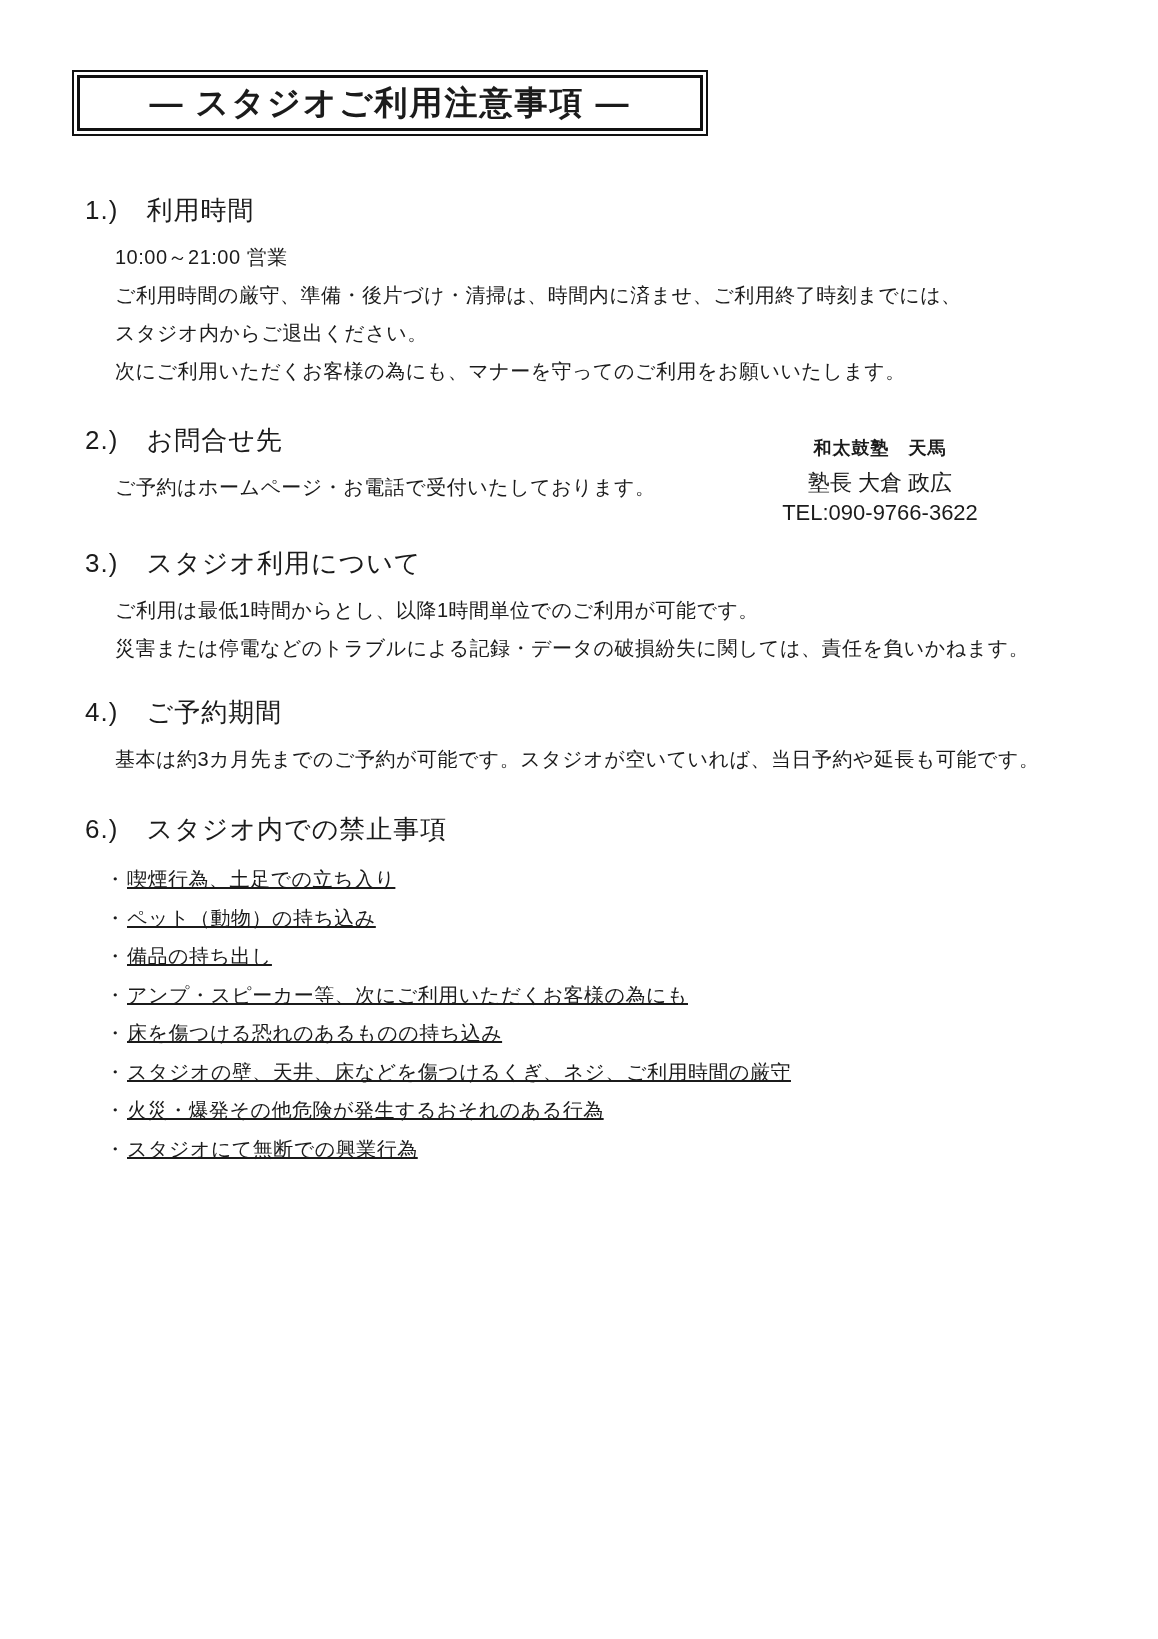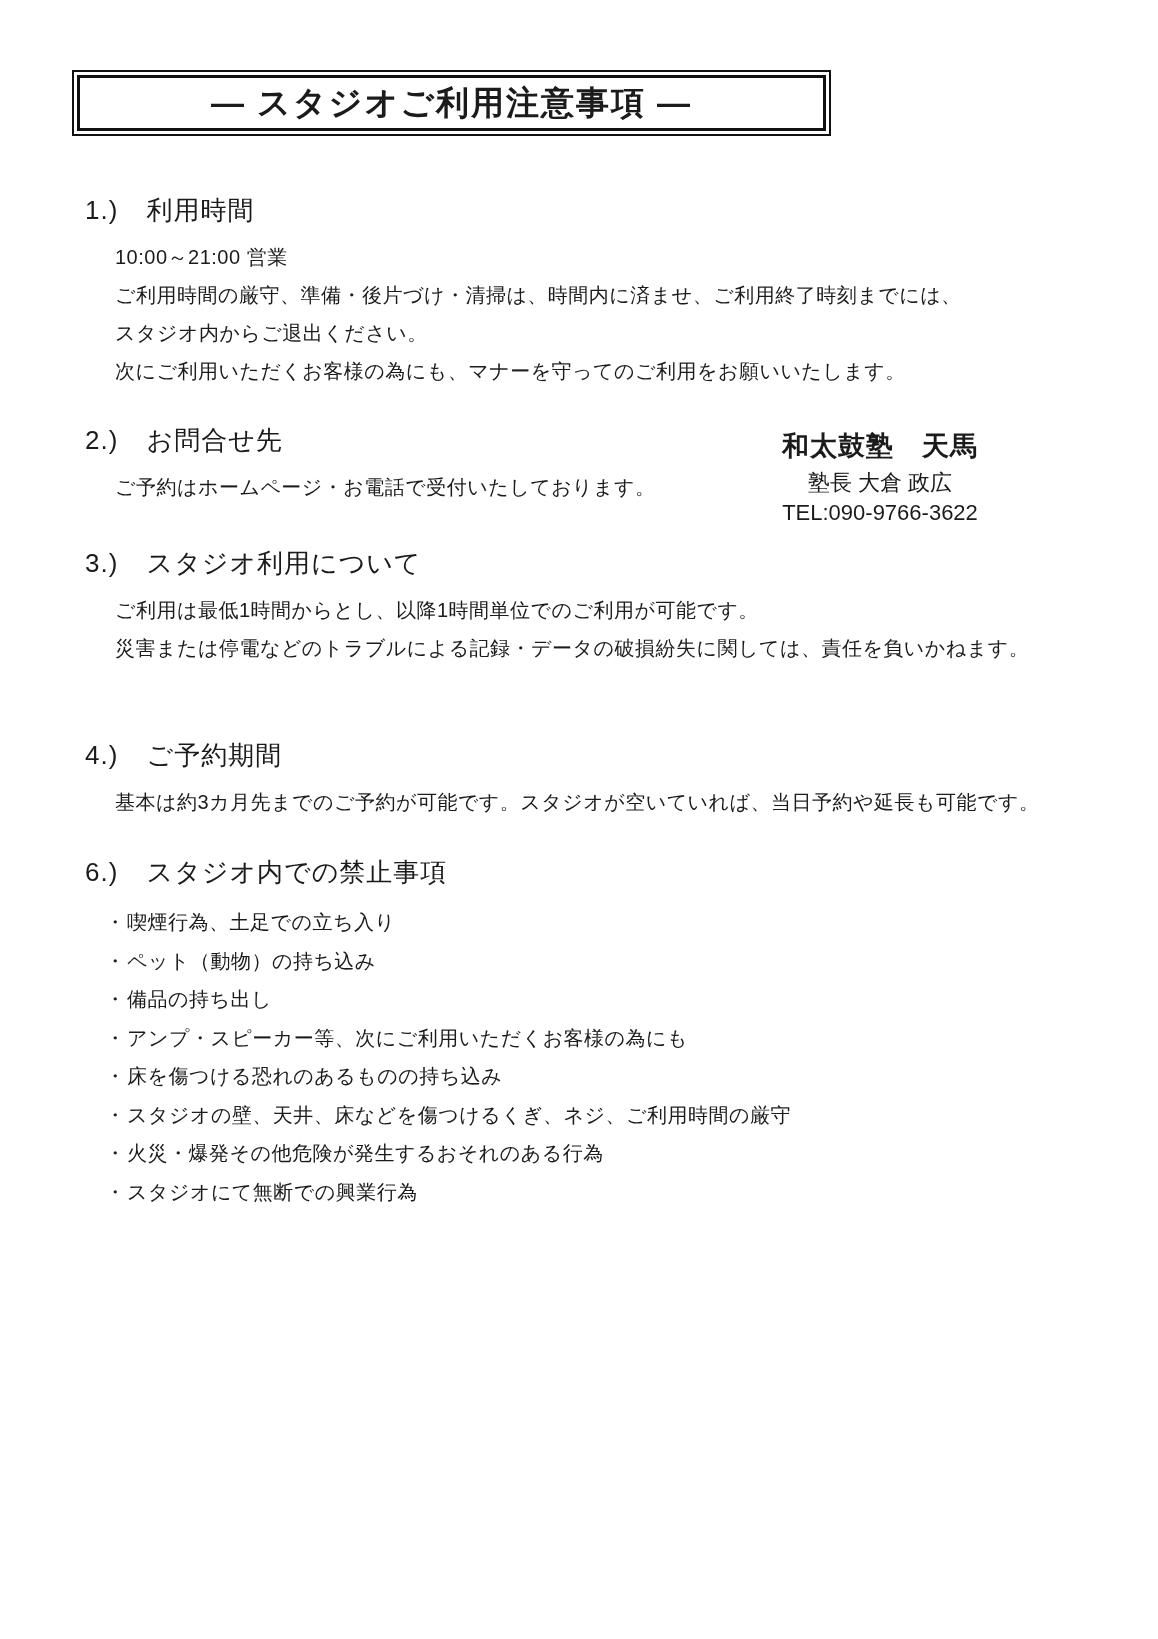--- a/index.html
+++ b/index.html
@@ -14,21 +14,21 @@
     box-sizing: border-box;
     padding: 70px 50px 0 72px;
     background: #ffffff;
     color: #1b1b1b;
     font-family: "Liberation Sans", "DejaVu Sans", sans-serif;
     overflow: hidden;
   }
 
   
   .title-box {
-    width: 759px;
+    width: 636px;
     box-sizing: border-box;
     border: 2px solid #111;
     padding: 3px;
     background: #fff;
   }
   .title-inner {
     border: 3px solid #111;
     text-align: center;
     font-size: 33px;
     font-weight: bold;
@@ -55,36 +55,36 @@
     margin-top: 11px;
     font-size: 20px;
     line-height: 38px;
     letter-spacing: 0.5px;
   }
   .sec-body p { margin: 0; }
 
   .s1 { margin-top: 57px; }
   .s2 { margin-top: 33px; }
   .s3 { margin-top: 40px; }
-  .s4 { margin-top: 71px; }
+  .s4 { margin-top: 28px; }
   .s5 { margin-top: 44px; }
   .s6 { margin-top: 34px; }
 
   
   .contact {
     position: absolute;
     top: 430px;
     left: 762px;
     width: 236px;
     text-align: center;
     white-space: nowrap;
   }
   .contact-org {
-    font-family: Liberation Mono, monospace;
-    font-size: 27px;
+    font-family: Liberation Sans, sans-serif;
+    font-size: 18px;
     font-weight: bold;
     line-height: 36px;
     letter-spacing: 1px;
   }
   .contact-director {
     font-size: 22px;
     line-height: 30px;
     margin-top: 2px;
   }
   .contact-tel {
@@ -96,20 +96,21 @@
   .prohibit-list {
     list-style: none;
     margin: 14px 0 0 0;
     padding: 0 0 0 33px;
     font-size: 20px;
     letter-spacing: 0.5px;
   }
   .prohibit-list li {
     line-height: 38.5px;
     white-space: nowrap;
+    text-decoration: underline;
   }
   .bullet {
     display: inline-block;
     width: 22px;
   }
 </style>
 </head>
 <body>
 
 <div class="page">

